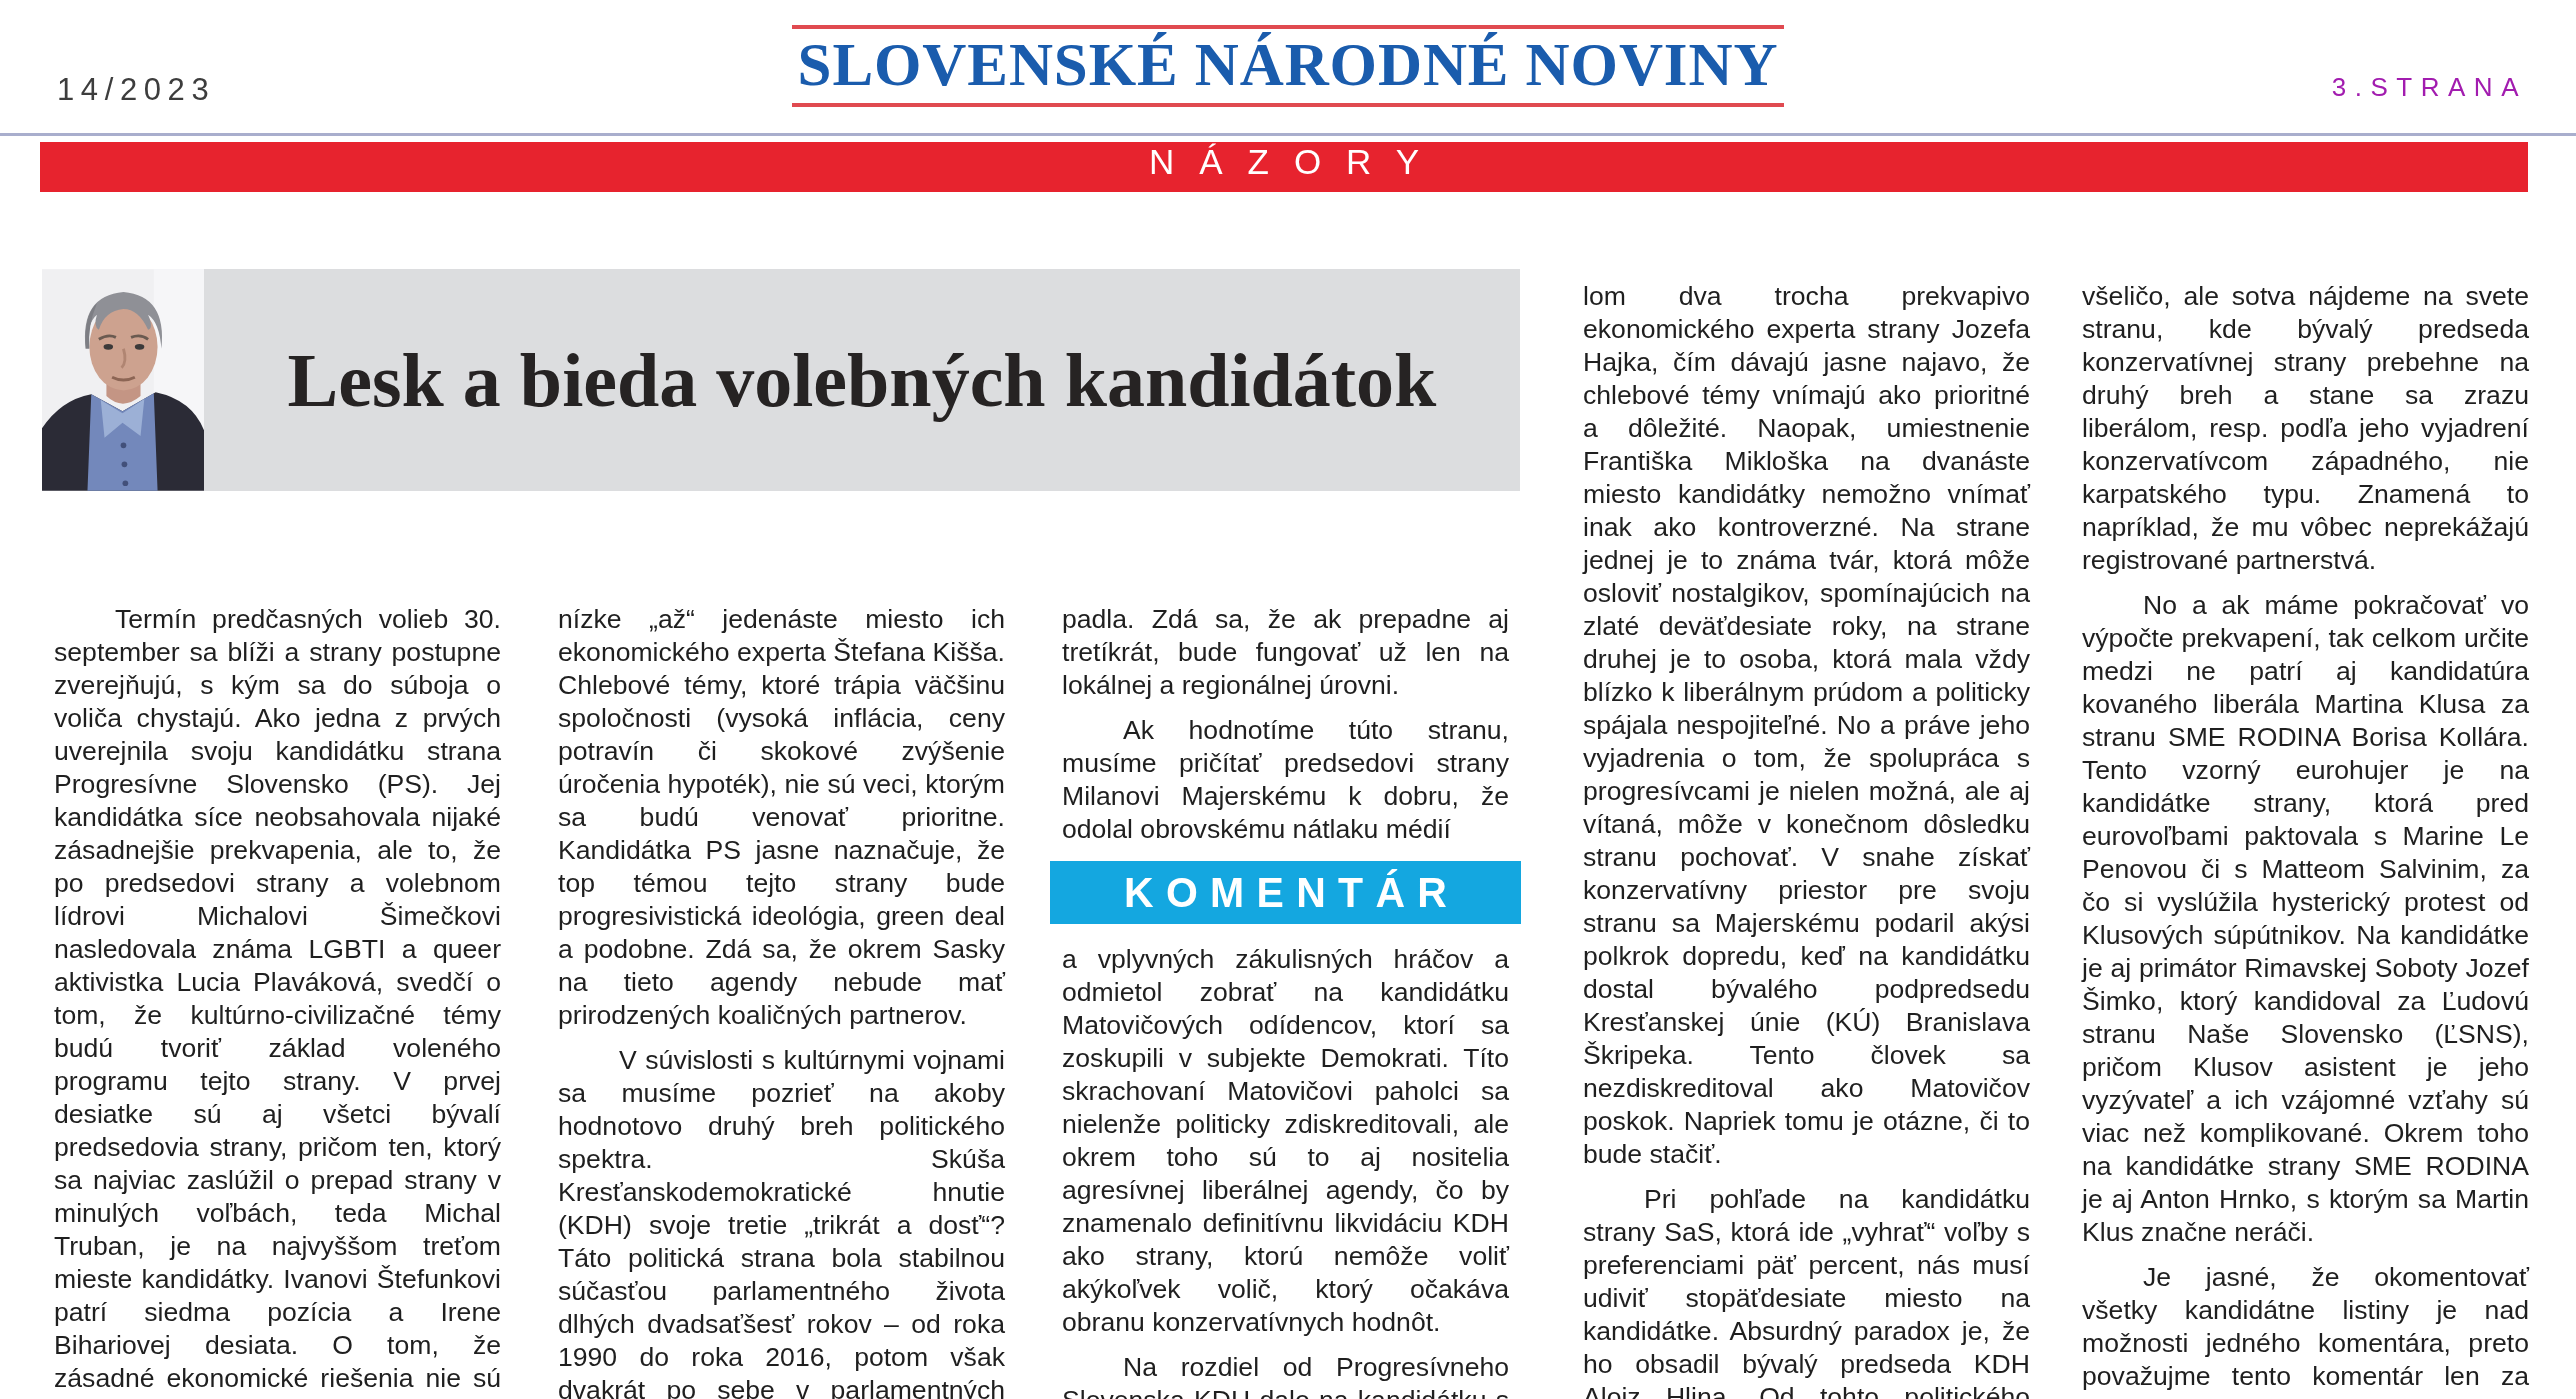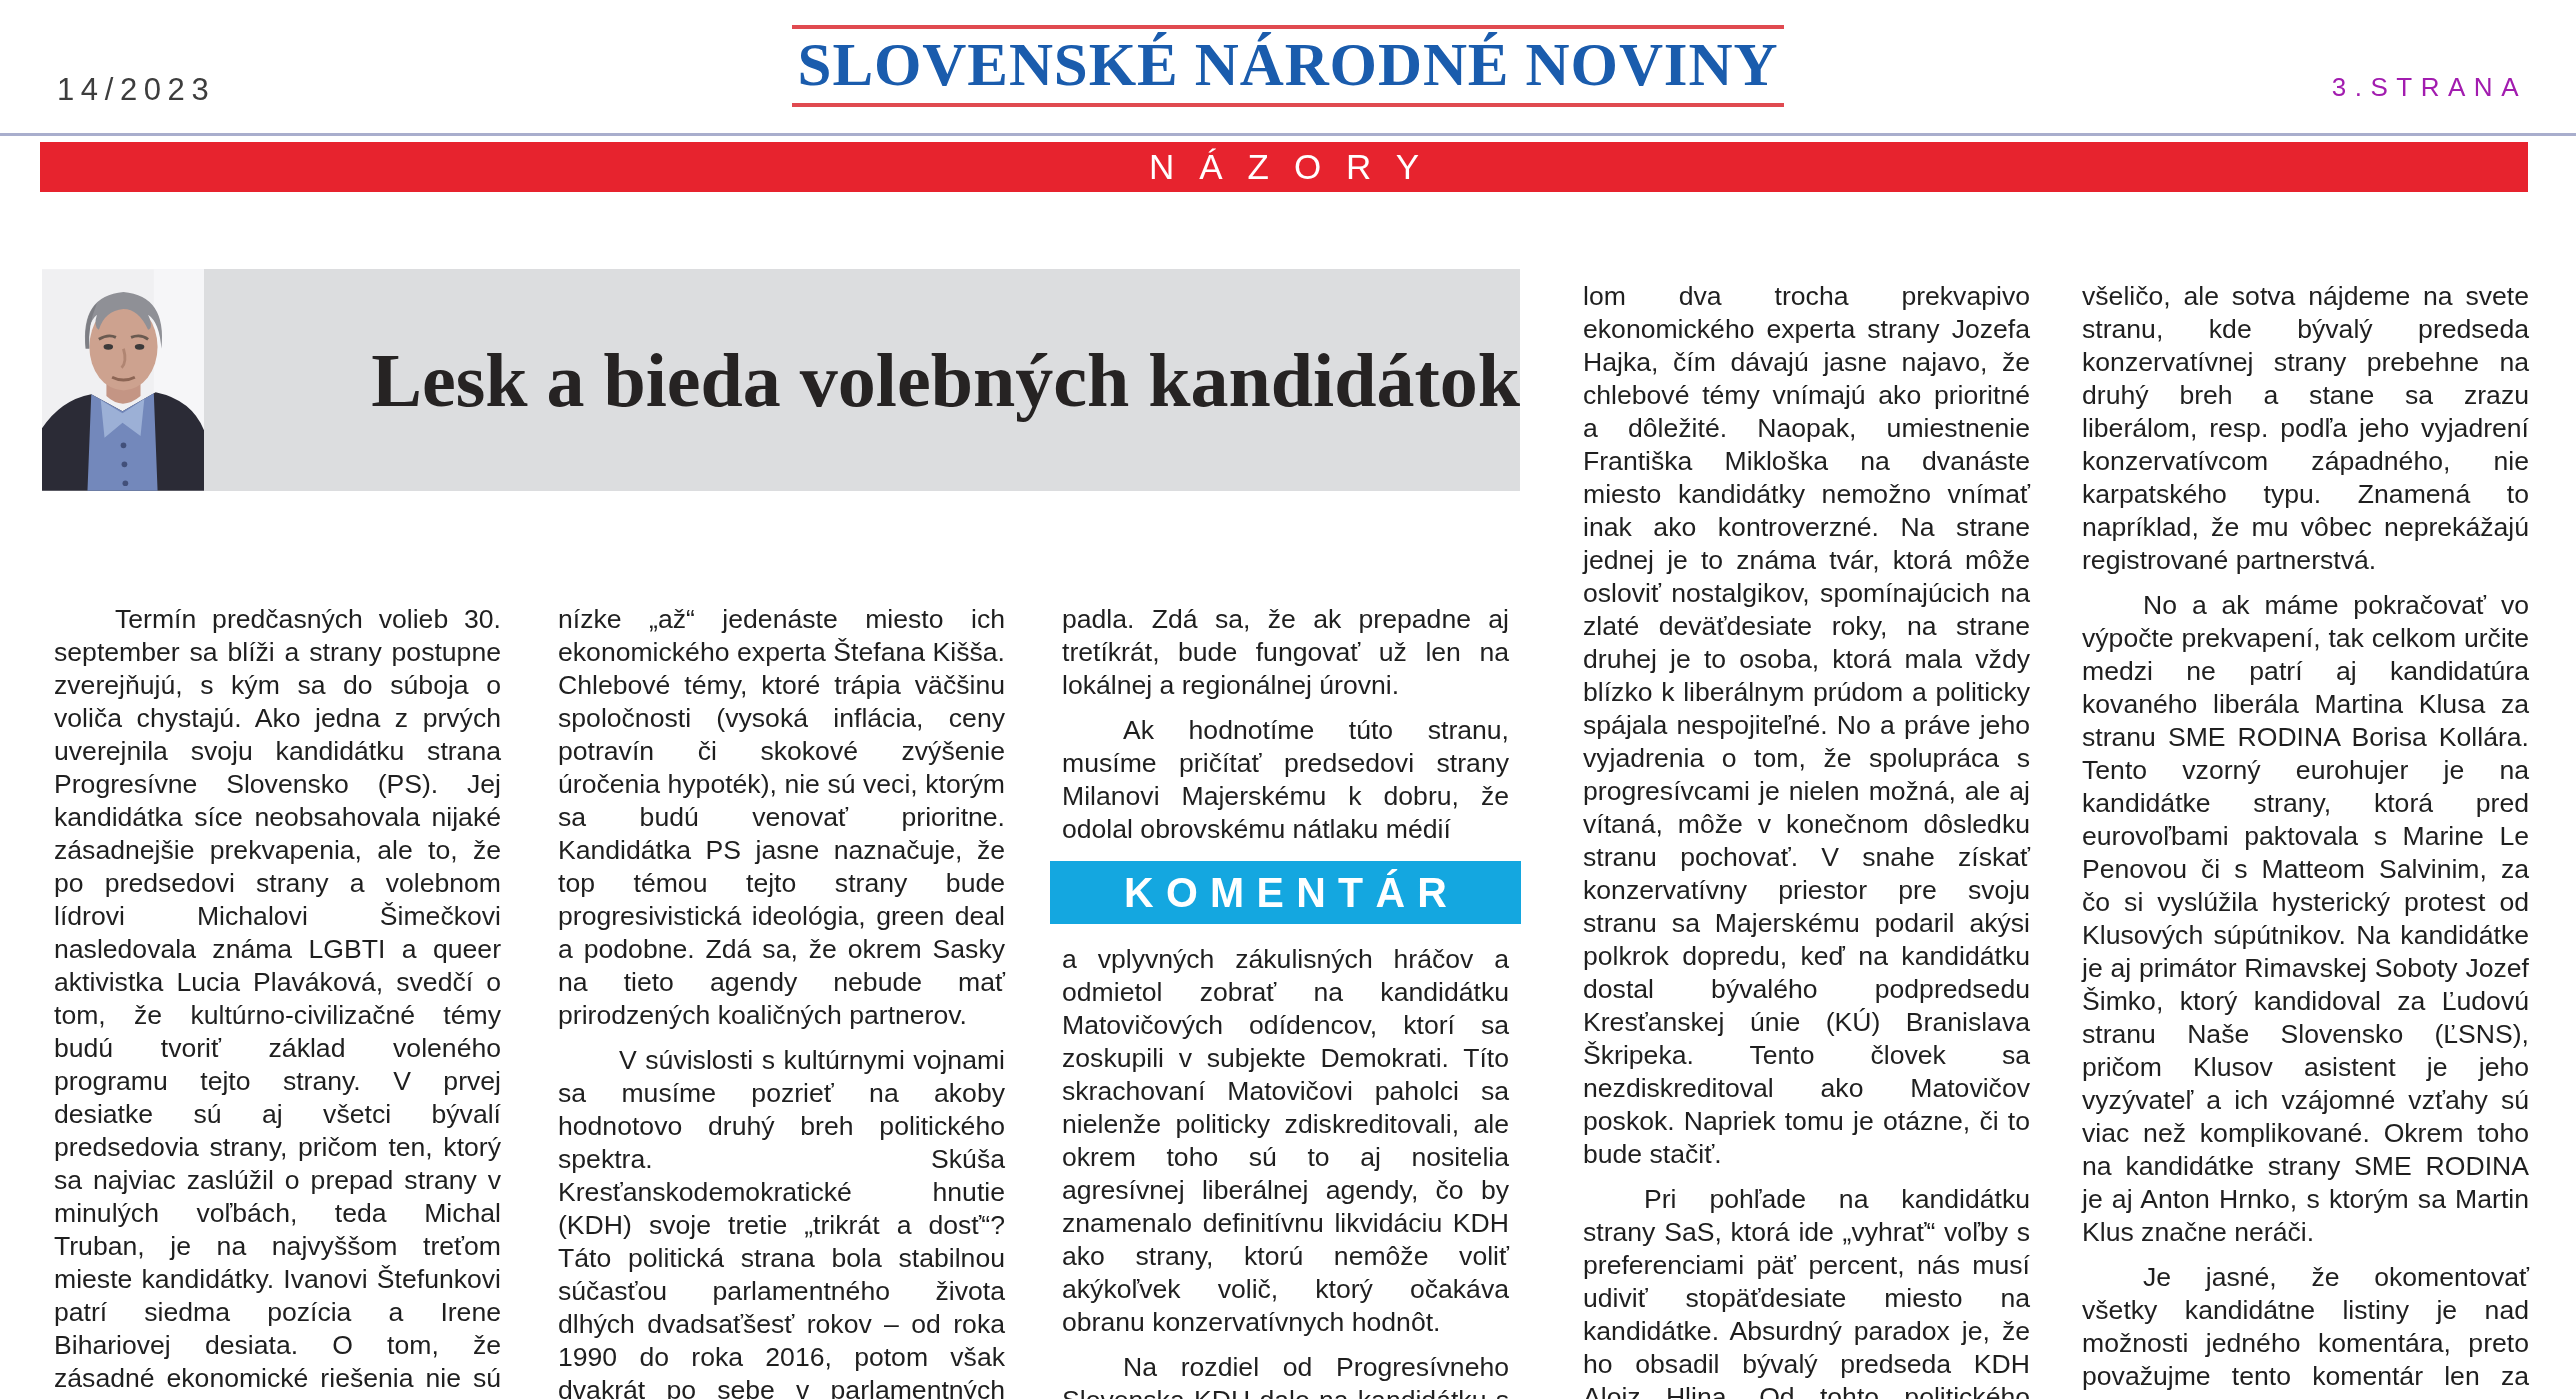--- a/index.html
+++ b/index.html
@@ -8,27 +8,27 @@
 
   
   .issue{position:absolute;left:57px;top:72px;font-size:31px;letter-spacing:6.6px;color:#3d3d3d;}
   .pagenum{position:absolute;right:49px;top:72px;font-size:26px;letter-spacing:8.5px;color:#a21caf;}
   .masthead{position:absolute;left:50%;top:25px;transform:translateX(-50%);width:992px;text-align:center;}
   .masthead .rule{height:3.8px;background:#e04a50;}
   .masthead h1{margin:5.7px 0 7.6px 0;font-family:"Liberation Serif",serif;font-weight:bold;
                font-size:61px;line-height:61px;color:#1a5cad;letter-spacing:0.9px;white-space:nowrap;}
   .thinline{position:absolute;left:0;top:133px;width:2576px;height:2.8px;background:#a9aecd;}
   .sectionbar{position:absolute;left:40px;top:142px;width:2488px;height:50px;background:#e7232e;
-              display:flex;align-items:center;justify-content:center;}
+              display:flex;align-items:flex-start;justify-content:center;}
   .sectionbar span{color:#ffffff;font-size:35px;letter-spacing:25px;padding-left:25px;font-weight:400;}
 
   
   .photo{position:absolute;left:42px;top:269px;width:162px;height:222px;}
   .titlebox{position:absolute;left:204px;top:269px;width:1316px;height:222px;background:#dcdddf;
-            display:flex;align-items:center;justify-content:flex-end;}
+            display:flex;align-items:center;justify-content:center;}
   .titlebox h2{margin:0;font-family:"Liberation Serif",serif;font-weight:bold;font-size:76px;
                color:#262323;white-space:nowrap;}
   .bylinebar{position:absolute;left:42px;top:520px;width:1478px;height:44px;background:#dcdddf;
              display:flex;align-items:center;justify-content:center;}
   .bylinebar span{font-size:26px;font-weight:bold;color:#232323;letter-spacing:0.9px;}
 
   
   .col{position:absolute;width:471px;font-size:26.6px;line-height:33px;text-align:justify;color:#1f1f1f;}
   .col p{margin:12px;}
   .col p.indent{text-indent:61px;}

